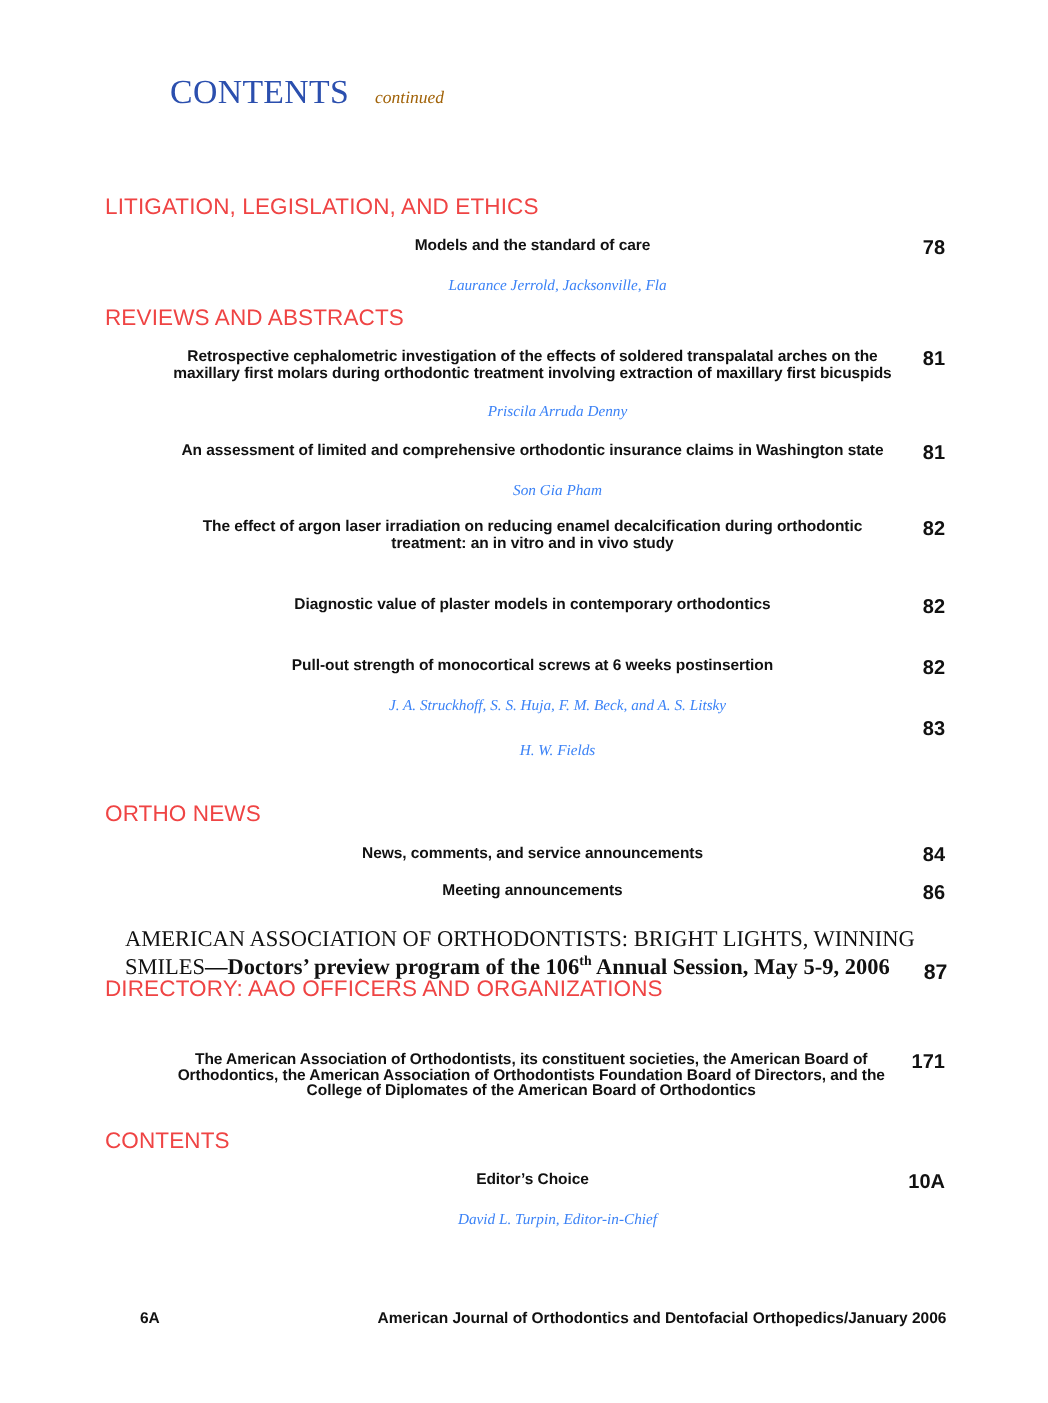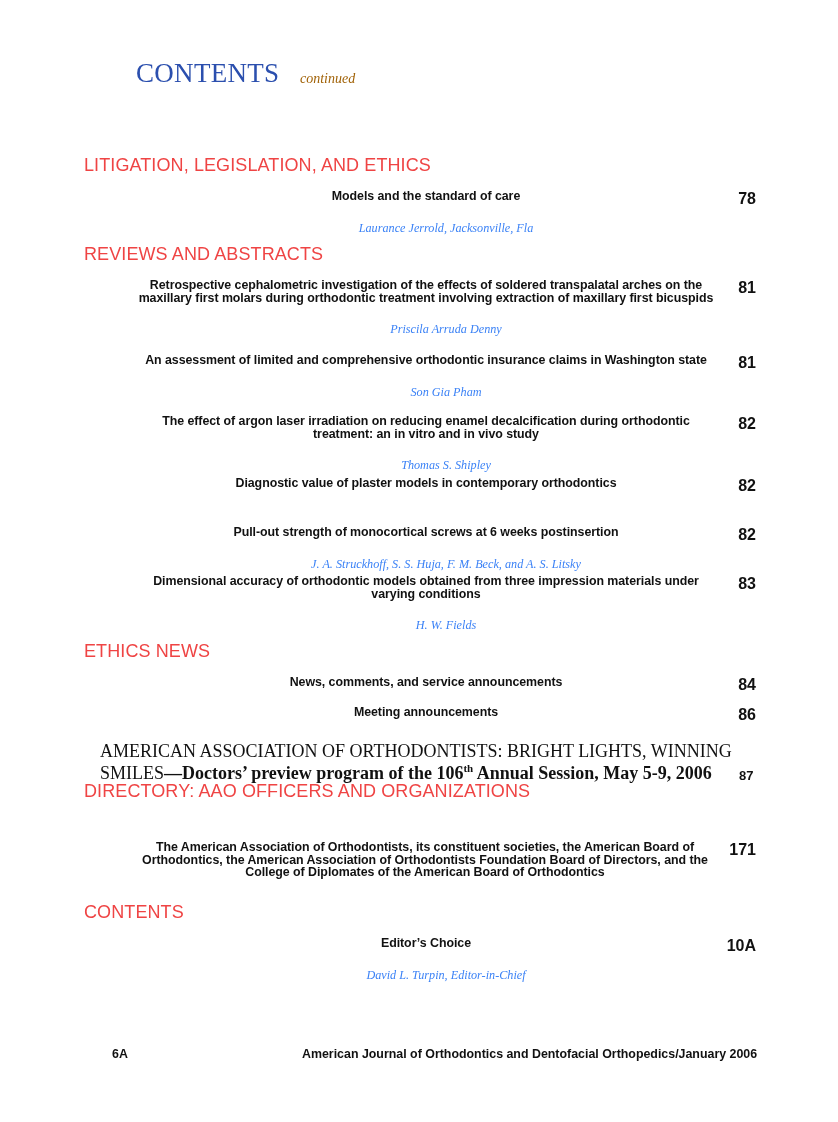--- a/index.html
+++ b/index.html
@@ -34,21 +34,21 @@
       position: absolute; right: 0; top: 0;
       font-family: "Liberation Sans", sans-serif; font-weight: bold;
       font-size: 16px; color: #111;
     }
     .aao-line {
       left: 84px; font-family: "Liberation Serif", serif; font-size: 18px; color: #111; margin-left: 16px;
     }
     .aao-bold { font-weight: bold; }
     .aao-page {
       left: 739px; top: 768px;
-      font-family: "Liberation Sans", sans-serif; font-weight: bold; font-size: 13px;
+      font-family: "Liberation Sans", sans-serif; font-weight: bold; font-size: 17px;
     }
     sup { font-size: 11px; vertical-align: 7px; line-height: 0; }
     .footer {
       top: 1047px; font-family: "Liberation Sans", sans-serif; font-weight: bold; font-size: 12.4px; color: #111; margin-left: 28px;
     }
   </style>
 </head>
 <body>
 
 <div>
@@ -69,39 +69,37 @@
     <div class="entry-author">Priscila Arruda Denny</div>
     <div class="page">81</div>
   </div>
   <div class="abs entry" style="top:354px">
     <div class="entry-title">An assessment of limited and comprehensive orthodontic insurance claims in Washington state</div>
     <div class="entry-author">Son Gia Pham</div>
     <div class="page">81</div>
   </div>
   <div class="abs entry" style="top:415px">
     <div class="entry-title">The effect of argon laser irradiation on reducing enamel decalcification during orthodontic treatment: an in vitro and in vivo study</div>
-    <div class="entry-author">Thomas S. Shipley</div>
     <div class="page">82</div>
   </div>
   <div class="abs entry" style="top:477px">
     <div class="entry-title">Diagnostic value of plaster models in contemporary orthodontics</div>
     <div class="page">82</div>
   </div>
   <div class="abs entry" style="top:526px">
     <div class="entry-title">Pull-out strength of monocortical screws at 6 weeks postinsertion</div>
     <div class="entry-author">J. A. Struckhoff, S. S. Huja, F. M. Beck, and A. S. Litsky</div>
     <div class="page">82</div>
   </div>
   <div class="abs entry" style="top:575px">
-    <div class="entry-title">Dimensional accuracy of orthodontic models obtained from three impression materials under varying conditions</div>
     <div class="entry-author">H. W. Fields</div>
     <div class="page">83</div>
   </div>
 
-  <div class="abs section" style="top:641px">ETHICS NEWS</div>
+  <div class="abs section" style="top:641px">ORTHO NEWS</div>
   <div class="abs entry" style="top:676px">
     <div class="entry-title">News, comments, and service announcements</div>
     <div class="page">84</div>
   </div>
   <div class="abs entry" style="top:706px">
     <div class="entry-title">Meeting announcements</div>
     <div class="page">86</div>
   </div>
 
   <div class="abs aao-line" style="top:741px">AMERICAN ASSOCIATION OF ORTHODONTISTS: BRIGHT LIGHTS, WINNING</div>

